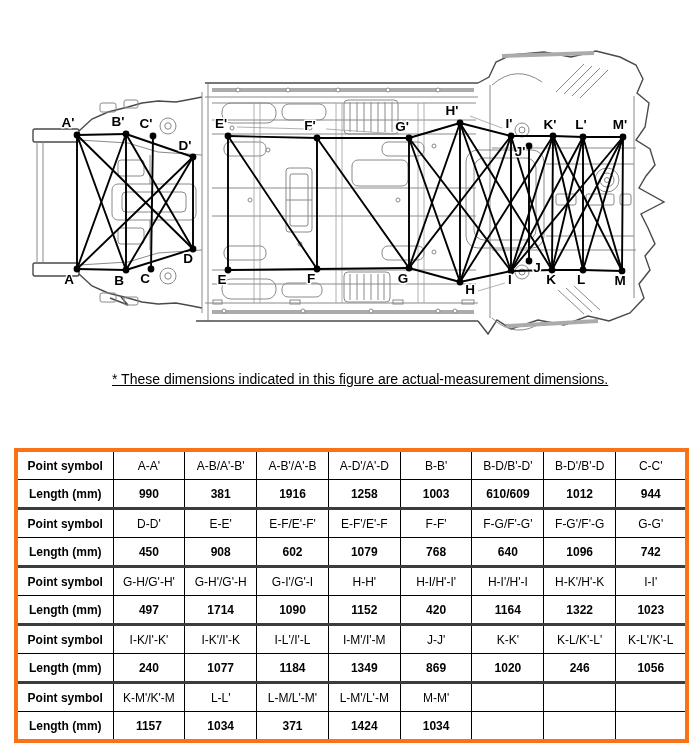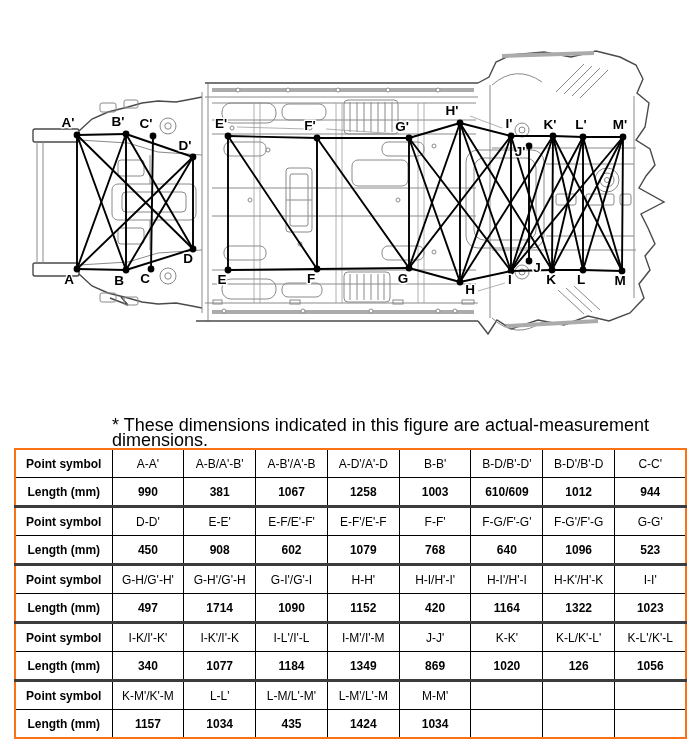--- a/index.html
+++ b/index.html
@@ -11,24 +11,24 @@
   .art-dk{stroke:#4a4a4a;stroke-width:1.4;fill:none;}
   .art-bar{stroke:#ababab;stroke-width:4;fill:none;}
   .art-thin{stroke:#9d9d9d;stroke-width:.8;fill:none;}
   .hole{stroke:#8a8a8a;stroke-width:1;fill:#fff;}
   
   .mline{stroke:#000;stroke-width:1.9;stroke-linecap:round;}
   .mdot{fill:#000;stroke:none;}
   .plabel{font:bold 13.5px "Liberation Sans",sans-serif;fill:#000;
           paint-order:stroke;stroke:#fff;stroke-width:3px;stroke-linejoin:round;text-anchor:middle;}
   
-  .note{position:absolute;left:112px;top:418px;font-size:18px;line-height:15px;color:#000;}
+  .note{position:absolute;left:112px;top:372px;font-size:14px;line-height:15px;color:#000;text-decoration:underline;}
   
   .dim-table{position:absolute;left:14px;top:448px;width:672px;border-collapse:collapse;
-             table-layout:fixed;border:2px solid #f97316;padding-left:28px;}
+             table-layout:fixed;border:4px solid #f97316;padding-left:28px;}
   .dim-table td{border:1px solid #000;height:27px;text-align:center;font-size:12px;
                 padding:0 1px;overflow:hidden;white-space:nowrap;}
   .dim-table col.c0{width:97px;}
   .dim-table col.c{width:71.8px;}
   .dim-table td.rowhead{font-weight:bold;}
   .sym-row td{font-weight:normal;}
   .len-row td{font-weight:bold;}
   .group-start td{border-top:3px solid #3c3c3c;}
 </style>
 </head>
@@ -325,21 +325,21 @@
           <td>A-D'/A'-D</td>
           <td>B-B'</td>
           <td>B-D/B'-D'</td>
           <td>B-D'/B'-D</td>
           <td>C-C'</td>
         </tr>
         <tr class="len-row">
           <td class="rowhead">Length (mm)</td>
           <td>990</td>
           <td>381</td>
-          <td>1067</td>
+          <td>1916</td>
           <td>1258</td>
           <td>1003</td>
           <td>610/609</td>
           <td>1012</td>
           <td>944</td>
         </tr>
         <tr class="sym-row group-start">
           <td class="rowhead">Point symbol</td>
           <td>D-D'</td>
           <td>E-E'</td>
@@ -352,21 +352,21 @@
         </tr>
         <tr class="len-row">
           <td class="rowhead">Length (mm)</td>
           <td>450</td>
           <td>908</td>
           <td>602</td>
           <td>1079</td>
           <td>768</td>
           <td>640</td>
           <td>1096</td>
-          <td>523</td>
+          <td>742</td>
         </tr>
         <tr class="sym-row group-start">
           <td class="rowhead">Point symbol</td>
           <td>G-H/G'-H'</td>
           <td>G-H'/G'-H</td>
           <td>G-I'/G'-I</td>
           <td>H-H'</td>
           <td>H-I/H'-I'</td>
           <td>H-I'/H'-I</td>
           <td>H-K'/H'-K</td>
@@ -389,45 +389,45 @@
           <td>I-K'/I'-K</td>
           <td>I-L'/I'-L</td>
           <td>I-M'/I'-M</td>
           <td>J-J'</td>
           <td>K-K'</td>
           <td>K-L/K'-L'</td>
           <td>K-L'/K'-L</td>
         </tr>
         <tr class="len-row">
           <td class="rowhead">Length (mm)</td>
-          <td>340</td>
+          <td>240</td>
           <td>1077</td>
           <td>1184</td>
           <td>1349</td>
           <td>869</td>
           <td>1020</td>
-          <td>126</td>
+          <td>246</td>
           <td>1056</td>
         </tr>
         <tr class="sym-row group-start">
           <td class="rowhead">Point symbol</td>
           <td>K-M'/K'-M</td>
           <td>L-L'</td>
           <td>L-M/L'-M'</td>
           <td>L-M'/L'-M</td>
           <td>M-M'</td>
           <td></td>
           <td></td>
           <td></td>
         </tr>
         <tr class="len-row">
           <td class="rowhead">Length (mm)</td>
           <td>1157</td>
           <td>1034</td>
-          <td>435</td>
+          <td>371</td>
           <td>1424</td>
           <td>1034</td>
           <td></td>
           <td></td>
           <td></td>
         </tr>
       </tbody>
   </table>
 
 </div>

